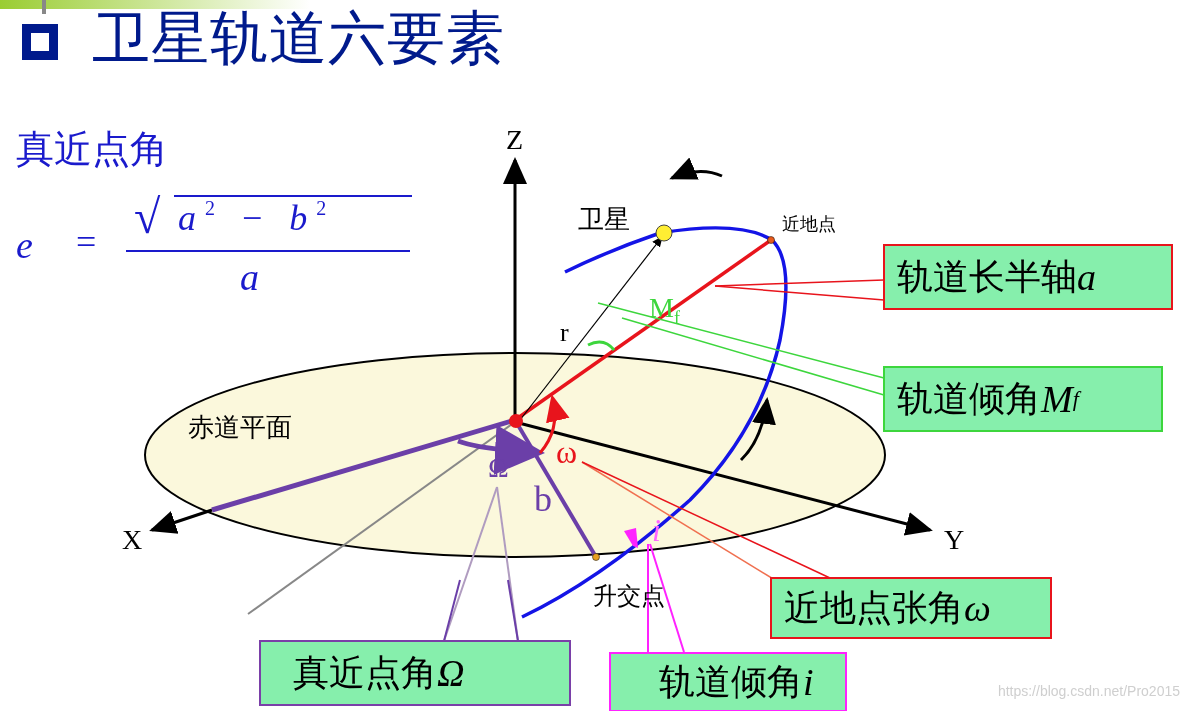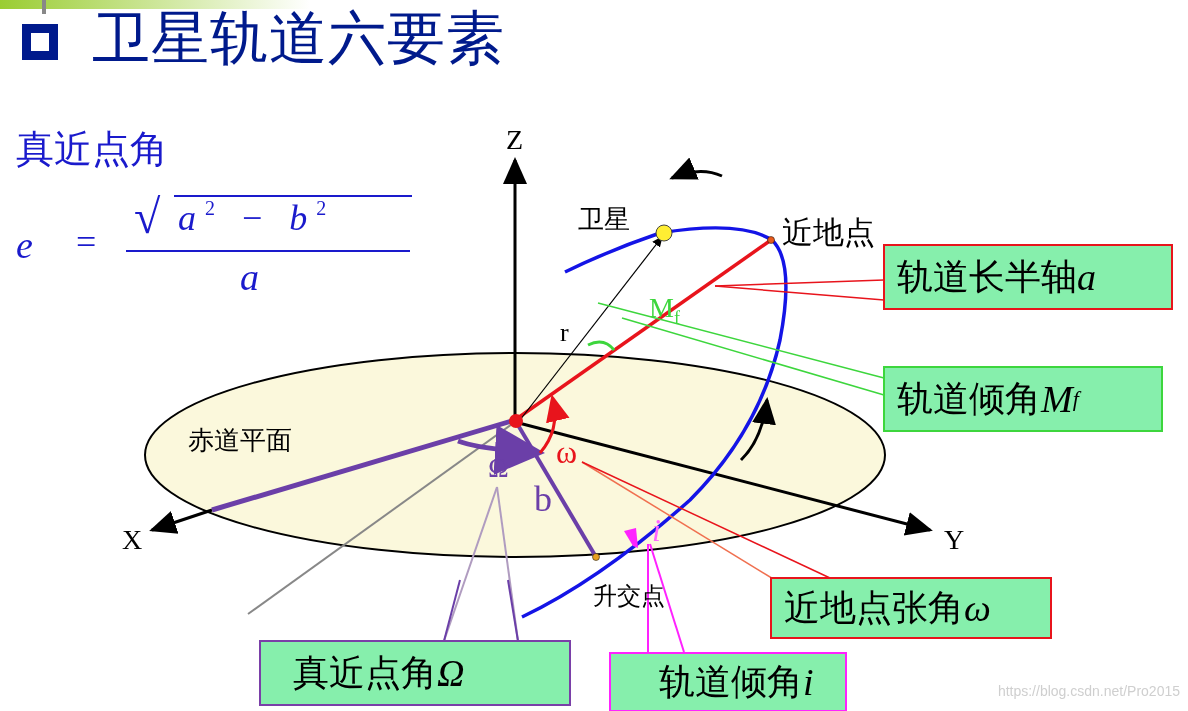--- a/index.html
+++ b/index.html
@@ -121,22 +121,22 @@
 
   <polyline points="648,544 648,652" fill="none" stroke="#ff22ff" stroke-width="2"></polyline>
   <polyline points="650,544 684,652" fill="none" stroke="#ff22ff" stroke-width="2"></polyline>
 </svg>
 
 <div class="lbl" style="left:506px;top:124px;font-family:'Liberation Serif',serif;font-size:28px;">Z</div>
 <div class="lbl" style="left:122px;top:524px;font-family:'Liberation Serif',serif;font-size:28px;">X</div>
 <div class="lbl" style="left:944px;top:524px;font-family:'Liberation Serif',serif;font-size:28px;">Y</div>
 
 <div class="lbl" style="left:578px;top:202px;font-size:26px;">卫星</div>
-<div class="lbl" style="left:782px;top:212px;font-size:31px;">近地点</div>
-<div class="lbl" style="left:188px;top:410px;font-size:26px;margin-top:13px;">赤道平面</div>
+<div class="lbl" style="left:782px;top:212px;font-size:18px;">近地点</div>
+<div class="lbl" style="left:188px;top:410px;font-size:26px;">赤道平面</div>
 <div class="lbl" style="left:593px;top:580px;font-size:24px;">升交点</div>
 <div class="lbl" style="left:560px;top:318px;font-family:'Liberation Serif',serif;font-size:26px;">r</div>
 <div class="lbl" style="left:632px;top:292px;font-family:'Liberation Serif',serif;font-size:28px;color:#3dd63d;margin-left:17px;">
   <span>M</span><sub style="font-size:18px;">f</sub>
 </div>
 <div class="lbl" style="left:556px;top:434px;font-family:'Liberation Serif',serif;font-size:32px;color:#e8141c;">ω</div>
 <div class="lbl" style="left:488px;top:452px;font-family:'Liberation Serif',serif;font-size:28px;color:#6b3fa8;">Ω</div>
 <div class="lbl" style="left:534px;top:478px;font-family:'Liberation Serif',serif;font-size:36px;color:#6b3fa8;">b</div>
 <div class="lbl" style="left:652px;top:512px;font-family:'Liberation Serif',serif;font-style:italic;font-size:32px;color:#ff66ff;">i</div>
 

